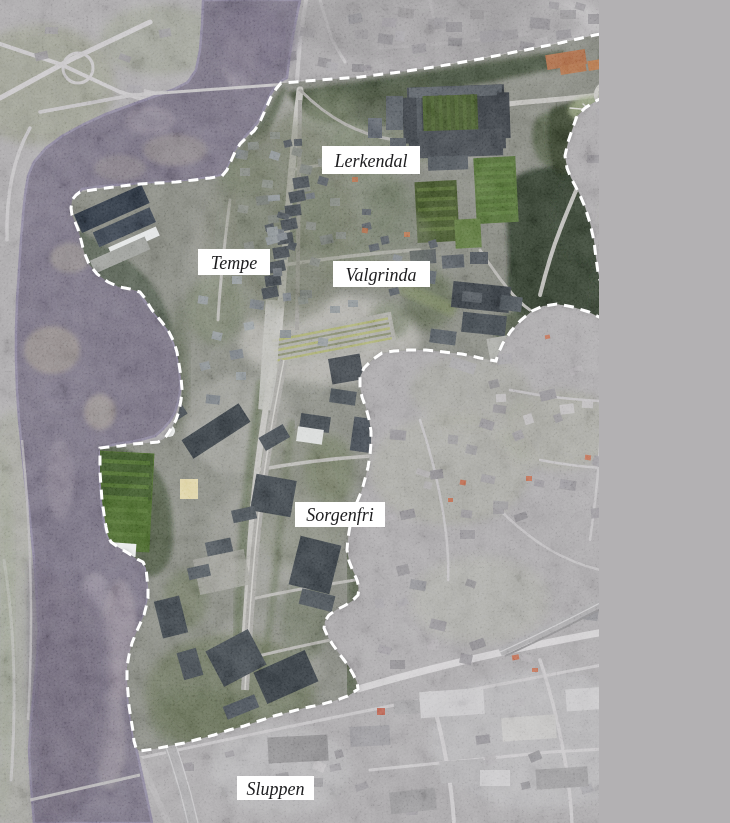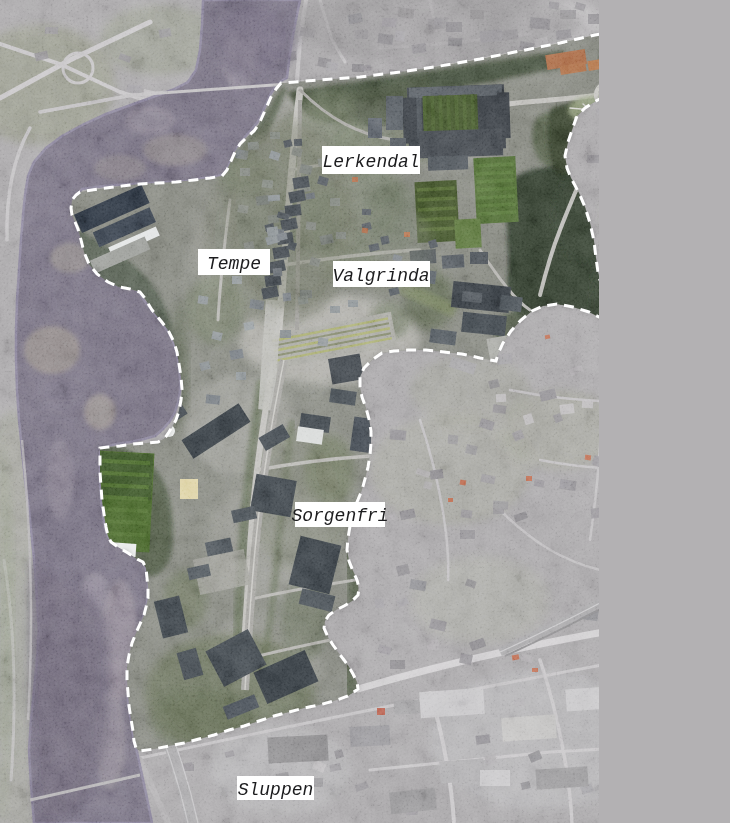--- a/index.html
+++ b/index.html
@@ -1,15 +1,15 @@
 <!DOCTYPE html>
 <html><head><meta charset="utf-8">
 <style>
 html,body{margin:0;padding:0;background:#b3b1b3;}
-#map{position:relative;width:599px;height:823px;overflow:hidden;font-family:Liberation Mono, monospace;}
+#map{position:relative;width:599px;height:823px;overflow:hidden;font-family:Liberation Serif, serif;}
 svg{display:block}
 </style></head>
 <body>
 <div id="map">
 <svg width="730" height="823" viewBox="0 0 730 823">
 <defs>
 <filter id="grain" x="0" y="0" width="100%" height="100%">
 <feTurbulence type="fractalNoise" baseFrequency="0.45" numOctaves="3" seed="11"></feTurbulence>
 <feColorMatrix type="saturate" values="0"></feColorMatrix>
 <feComponentTransfer>

